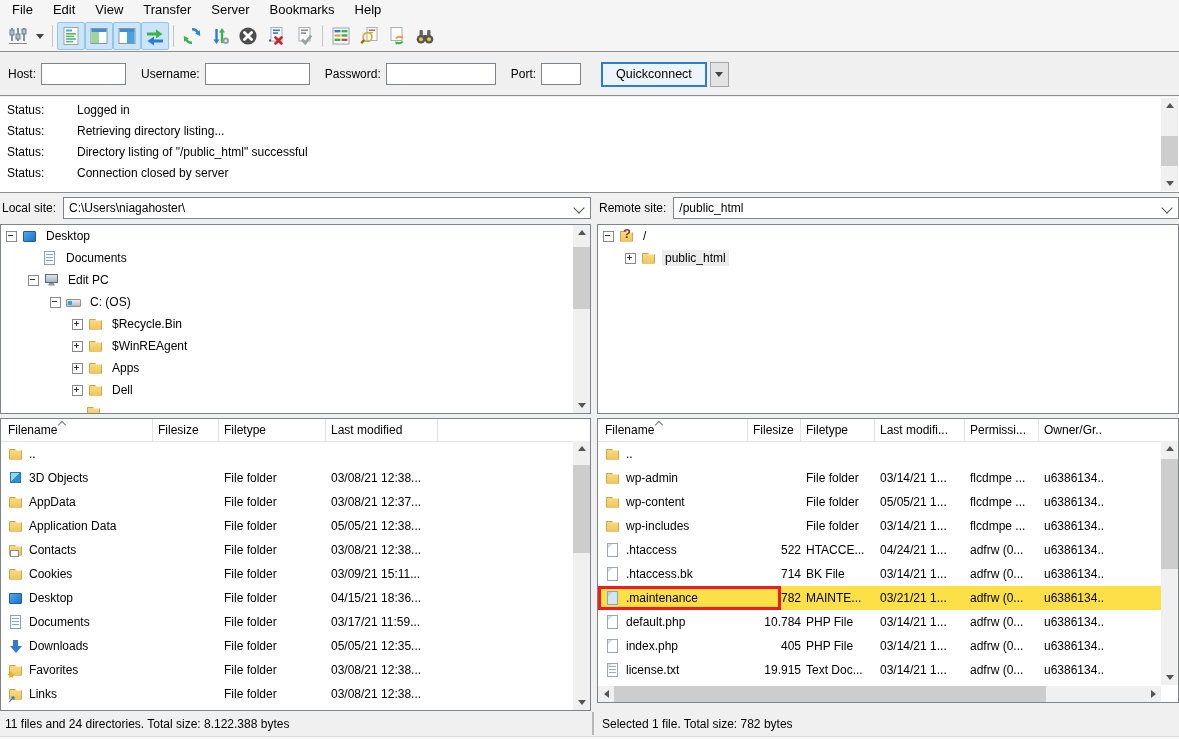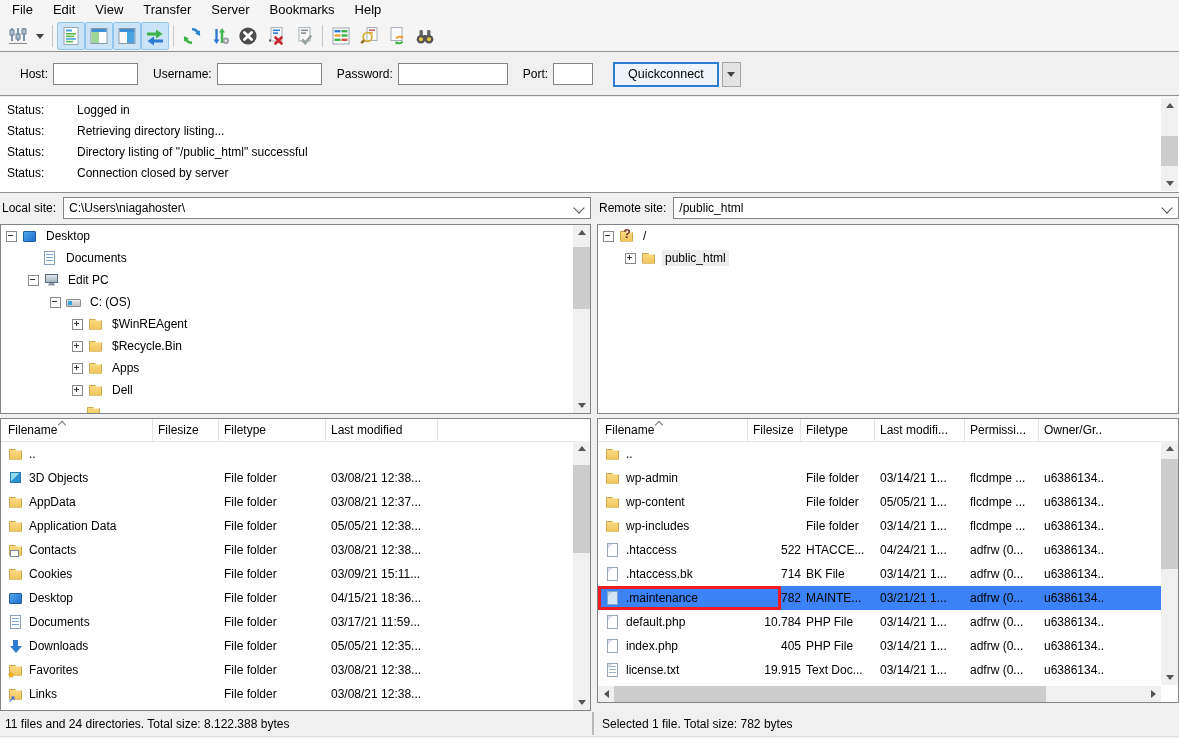--- a/index.html
+++ b/index.html
@@ -13,21 +13,21 @@
   
   .toolbar{position:absolute;top:21px;left:0;right:0;height:31px;background:#f5f5f5;display:flex;align-items:center;padding-left:4px;border-bottom:1px solid #8f8f8f;box-sizing:border-box}
   .tbtn{width:26px;height:26px;display:flex;align-items:center;justify-content:center;border:1px solid transparent;border-radius:2px;flex:none}
   .tbtn svg{width:20px;height:20px;display:block}
   .tbtn.active{background:#cce4f7;border-color:#92c6ef}
   .tbtn.dd{width:14px}
   .tsep{width:1px;height:22px;background:#c6c6c6;margin:0 4px;flex:none}
   .caret-down{width:0;height:0;border-left:4px solid transparent;border-right:4px solid transparent;border-top:5px solid #444}
 
   
-  .qcbar{position:absolute;top:53px;left:0;right:0;height:43px;background:#f0f0f0;display:flex;align-items:center;padding-left:20px;border-bottom:1px solid #8f8f8f;box-sizing:border-box}
+  .qcbar{position:absolute;top:53px;left:0;right:0;height:43px;background:#f0f0f0;display:flex;align-items:center;padding-left:8px;border-bottom:1px solid #8f8f8f;box-sizing:border-box}
   .qc-label{margin-right:5px}
   .qc-input{height:22px;border:1px solid #7f8489;background:#fff;box-sizing:border-box;margin-right:15px;padding:0 3px;font-family:inherit;font-size:12px}
   .qc-btn{height:25px;padding:0 13px;background:#eef4fb;border:2px solid #2b7cd3;font-family:inherit;font-size:12.5px;color:#000}
   .qc-dd{width:19px;height:25px;background:#e3e3e3;border:1px solid #a5a5a5;margin-left:3px;display:flex;align-items:center;justify-content:center;box-sizing:border-box}
 
   
   .statuslog{position:absolute;top:97px;left:0;right:0;height:96px;background:#fff;border-bottom:1px solid #8f8f8f;box-sizing:border-box;overflow:hidden;padding:3px 0 0 7px;line-height:21px}
   .log-row{display:flex}
   .log-prefix{width:70px;flex:none}
 
@@ -88,21 +88,21 @@
   .doc::after{content:'';position:absolute;left:4px;top:3px;width:7px;height:9px;background:repeating-linear-gradient(#9ab0c4 0 1px,transparent 1px 3px)}
 
   
   .listbox{position:absolute;background:#fff;border:1px solid #7f8489;box-sizing:border-box;overflow:hidden}
   .listbox.left{left:0;top:418px;width:591px;height:293px}
   .listbox.right{left:597px;top:418px;width:582px;height:285px}
   .lheader{display:flex;height:22px;border-bottom:1px solid #e4e4e4}
   .hcell{display:flex;align-items:center;padding-left:5px;border-right:1px solid #e4e4e4;box-sizing:border-box;position:relative;flex:none;overflow:hidden;white-space:nowrap}
   .hcell.sorted::after{content:'';position:absolute;left:58px;top:3px;width:5px;height:5px;border-left:1px solid #777;border-top:1px solid #777;transform:rotate(45deg)}
   .frow{display:flex;align-items:center;height:24px;position:relative}
-  .frow.selected{background:#3b82f6}
+  .frow.selected{background:#fde047}
   .frow.redbox::after{content:'';position:absolute;left:0;top:0;width:183px;height:100%;border:3px solid #ee1c23;box-sizing:border-box;pointer-events:none}
   .c{flex:none;overflow:hidden;white-space:nowrap;box-sizing:border-box}
   .cname{display:flex;align-items:center;padding-left:7px}
   .csize{text-align:right;}
   .ctype,.cmod,.cperm,.cowner{padding-left:5px}
   .cfill{flex:1 1 auto;border-right:none}
   
   .listbox.left .cname{width:152px}
   .listbox.left .csize{width:66px}
   .listbox.left .ctype{width:107px}
@@ -351,27 +351,27 @@
           <div class="trow">
             <span class="indent" style="width: 44px;"></span>
             <span class="exp minus"></span>
             <span class="ticon drive"></span>
             <span class="tlabel">C: (OS)</span>
           </div>
           <div class="trow">
             <span class="indent" style="width: 66px;"></span>
             <span class="exp plus"></span>
             <span class="ticon folder"></span>
-            <span class="tlabel">$WinREAgent</span>
+            <span class="tlabel">$Recycle.Bin</span>
           </div>
           <div class="trow">
             <span class="indent" style="width: 66px;"></span>
             <span class="exp plus"></span>
             <span class="ticon folder"></span>
-            <span class="tlabel">$Recycle.Bin</span>
+            <span class="tlabel">$WinREAgent</span>
           </div>
           <div class="trow">
             <span class="indent" style="width: 66px;"></span>
             <span class="exp plus"></span>
             <span class="ticon folder"></span>
             <span class="tlabel">Apps</span>
           </div>
           <div class="trow">
             <span class="indent" style="width: 66px;"></span>
             <span class="exp plus"></span>

